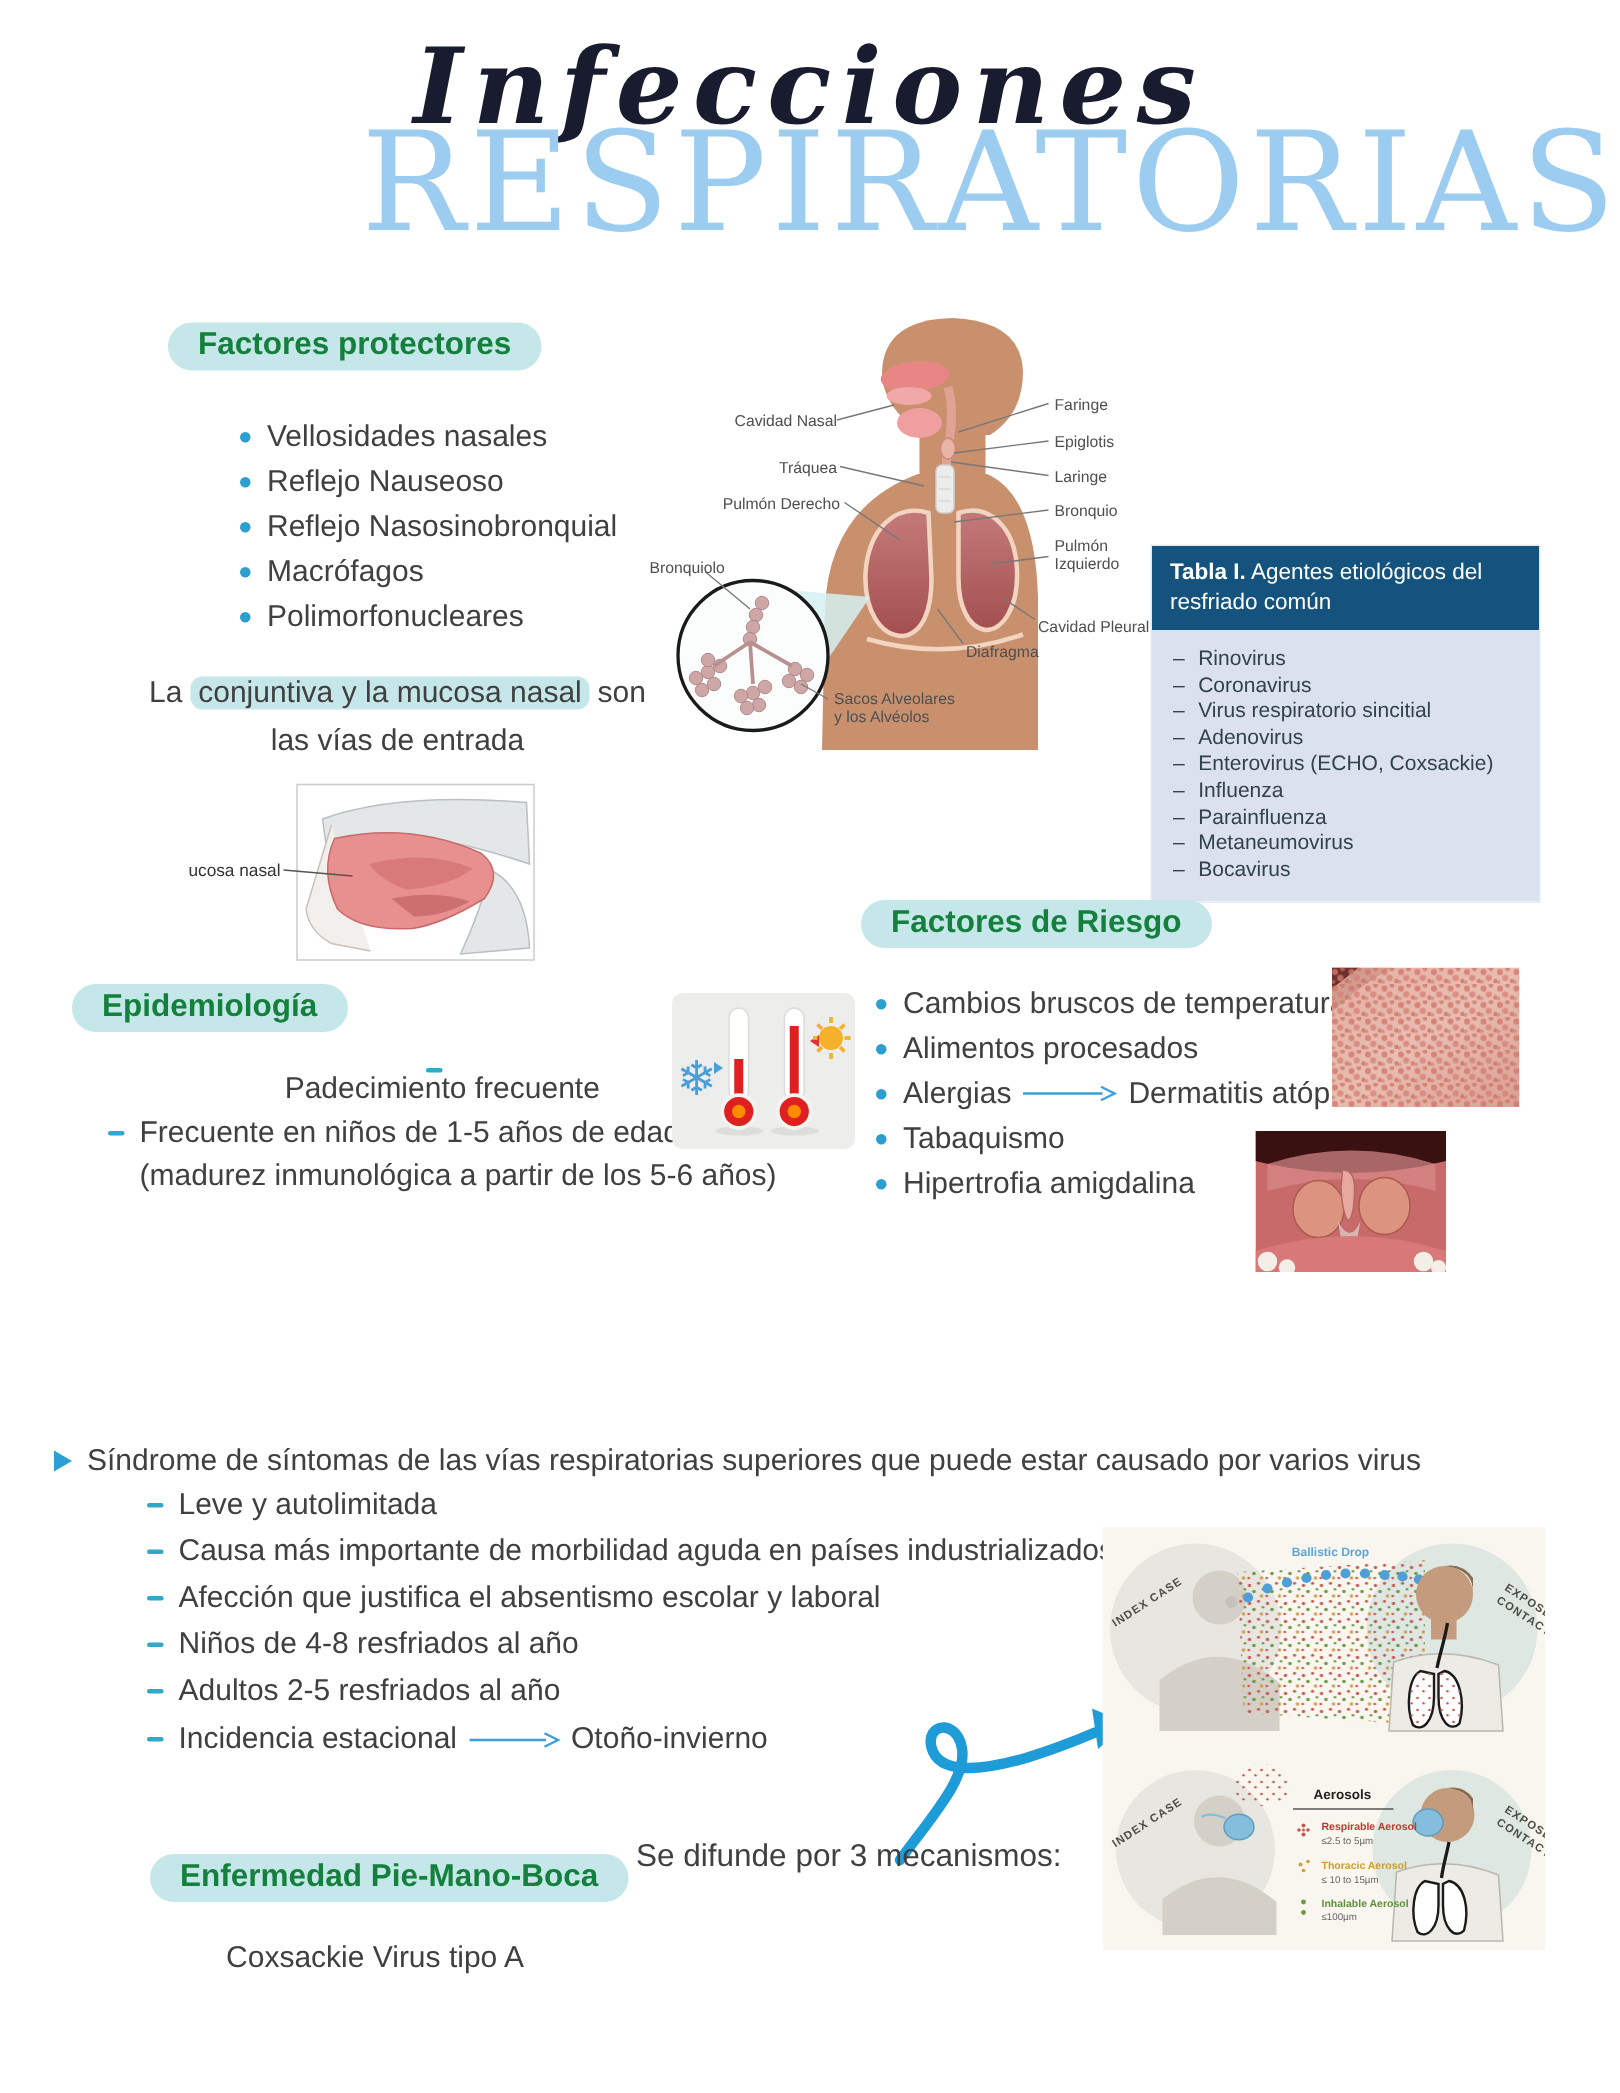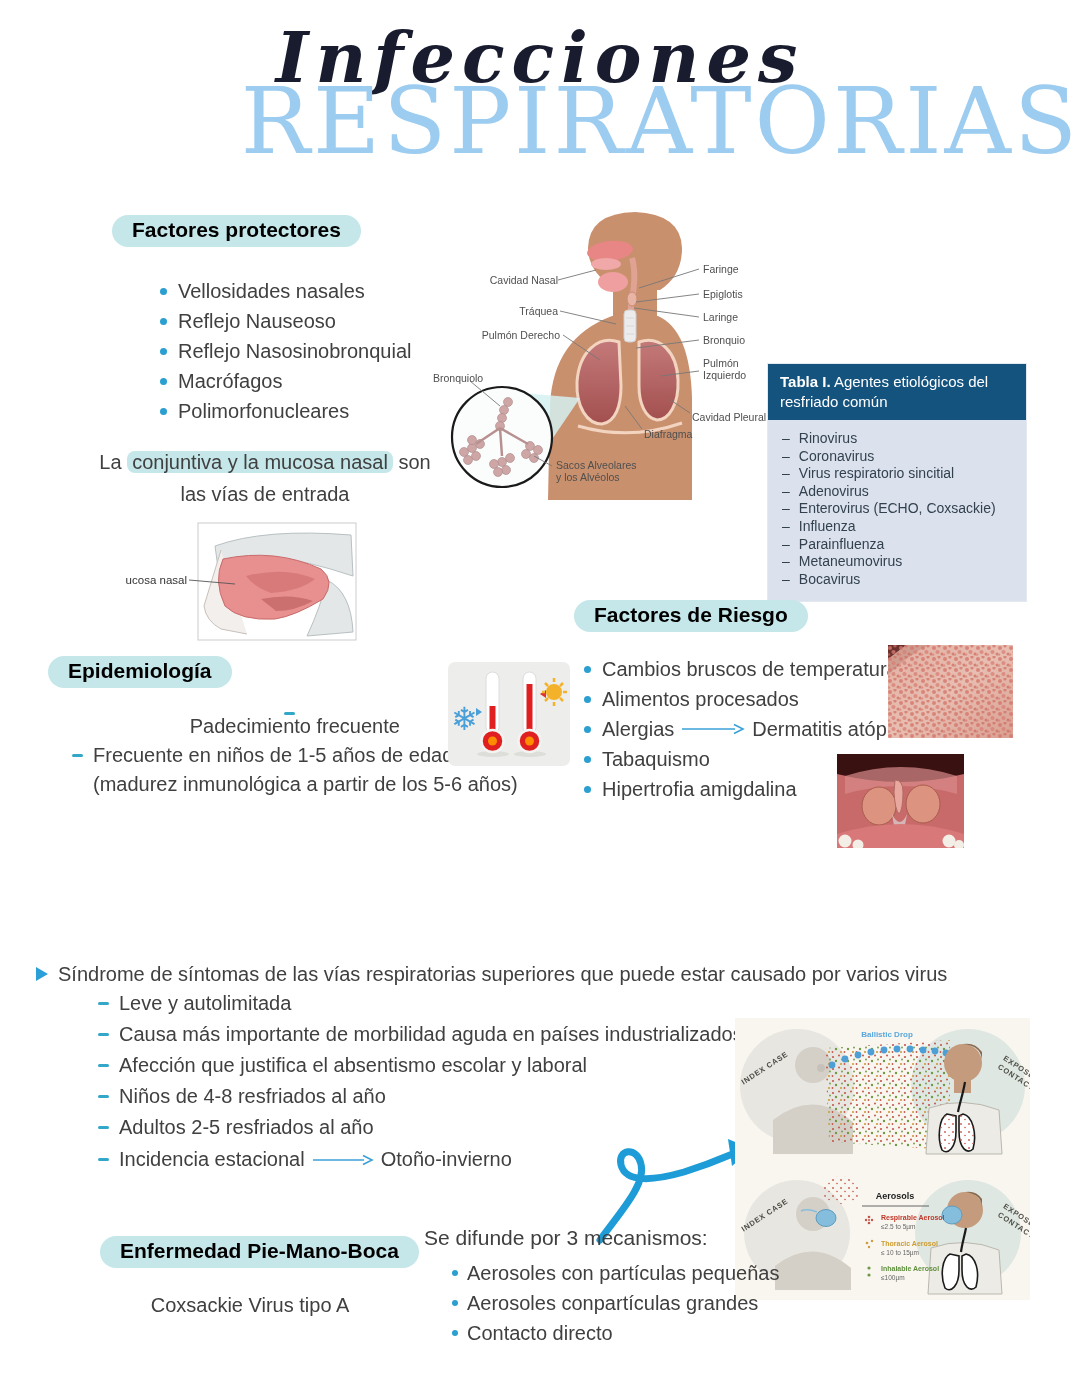--- a/index.html
+++ b/index.html
@@ -10,21 +10,21 @@
   
   .title-script{top:16px;left:0;width:100%;text-align:center;
     font-family:"DejaVu Serif",serif;font-style:italic;font-weight:bold;
     font-size:70px;letter-spacing:7px;color:#181c2e;}
   .title-main{top:76px;left:0;width:100%;text-align:right;
     font-family:"DejaVu Serif",serif;font-weight:normal;
     font-size:92px;line-height:1;letter-spacing:3px;color:#9cccf0;}
 
   
   .pill{background:#c5e7e9;border-radius:18px;padding:3px 20px 5px 20px;
-    font-weight:bold;font-size:21px;color:#000000;white-space:nowrap;}
+    font-weight:bold;font-size:21px;color:#15803d;white-space:nowrap;}
 
   
   .t20{font-size:20px;color:#404040;}
   .row{display:flex;align-items:center;height:30px;white-space:nowrap;}
   .dot{width:7px;height:7px;border-radius:50%;background:#2a9fd0;margin-right:11px;flex:none;}
   .dot.sm{width:6px;height:6px;margin-right:9px;}
   .dash{width:11px;height:3px;border-radius:2px;background:#33a7c8;margin-right:10px;flex:none;}
   .tri{width:0;height:0;border-left:12px solid #2b9fd8;border-top:7px solid transparent;
        border-bottom:7px solid transparent;margin-right:10px;flex:none;}
   .hl{background:#c5e7e9;border-radius:8px;padding:0 5px;}
@@ -457,28 +457,14 @@
         </g>
       <text x="146" y="253" font-size="7" font-weight="bold" fill="#5f8f3e">Inhalable Aerosol</text>
       <text x="146" y="262" font-size="6.5" fill="#666">≤100µm</text>
     </g>
   </svg>
 
   <div class="abs pill" style="left:100px;top:1236px;">Enfermedad Pie-Mano-Boca</div>
   <div class="abs t20" style="left:105px;top:1294px;width:290px;text-align:center;">Coxsackie Virus tipo A</div>
 
   <div class="abs t20" style="left:424px;top:1226px;font-size:21px;">Se difunde por 3 mecanismos:</div>
-  <div class="abs t20" style="left:452px;top:1258px;">
-    <div class="row">
-        <span class="dot sm"></span>
-        <span>Aerosoles con partículas pequeñas</span>
-      </div>
-    <div class="row">
-        <span class="dot sm"></span>
-        <span>Aerosoles conpartículas grandes</span>
-      </div>
-    <div class="row">
-        <span class="dot sm"></span>
-        <span>Contacto directo</span>
-      </div>
-  </div>
 
 </div>
 
 </body></html>

